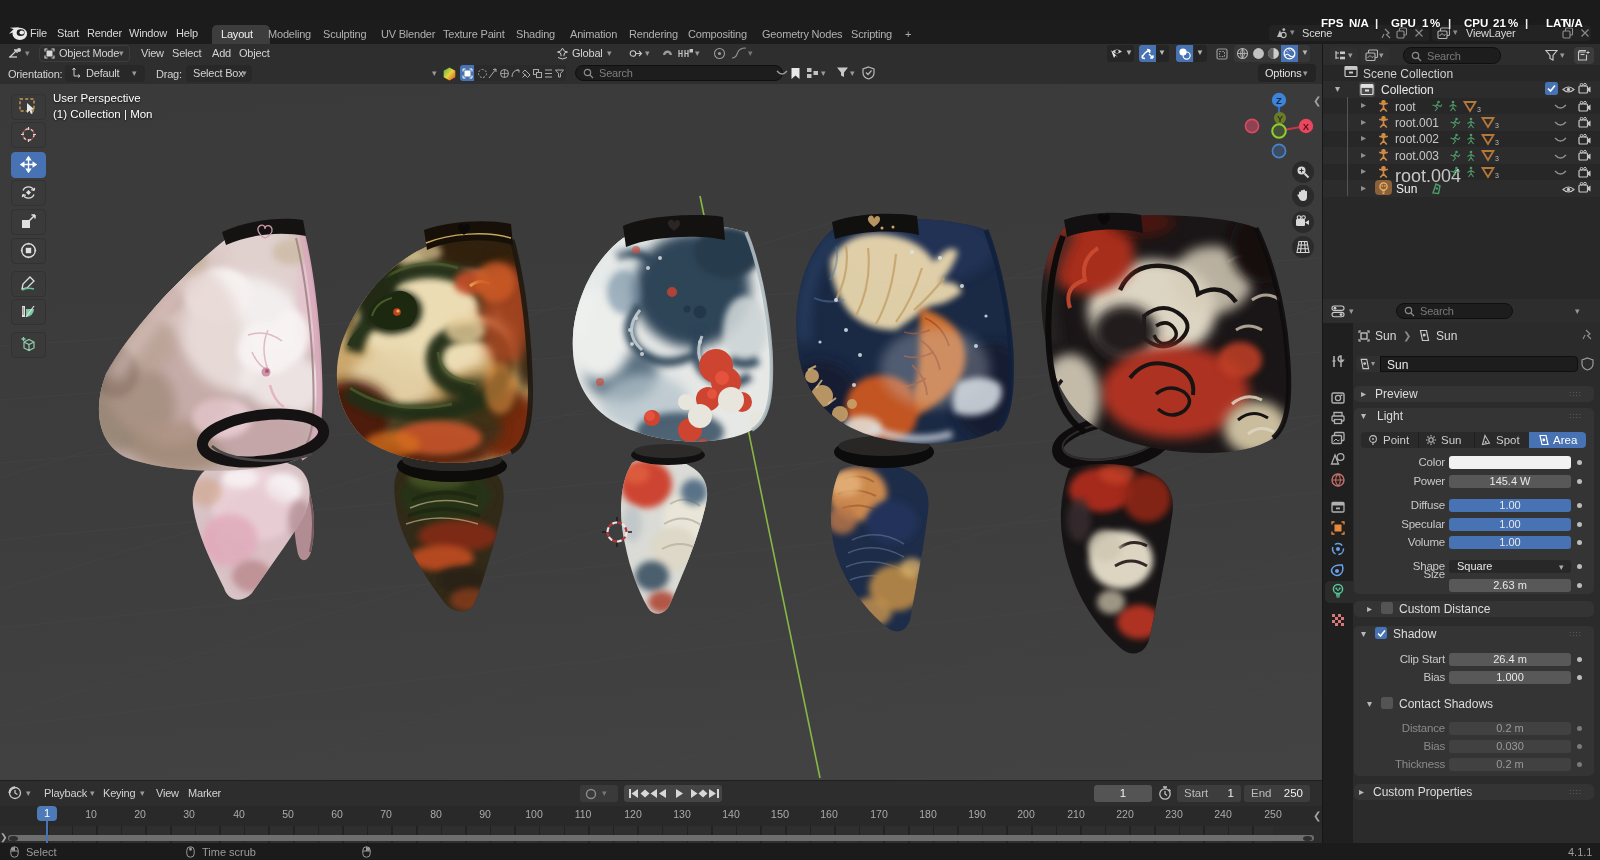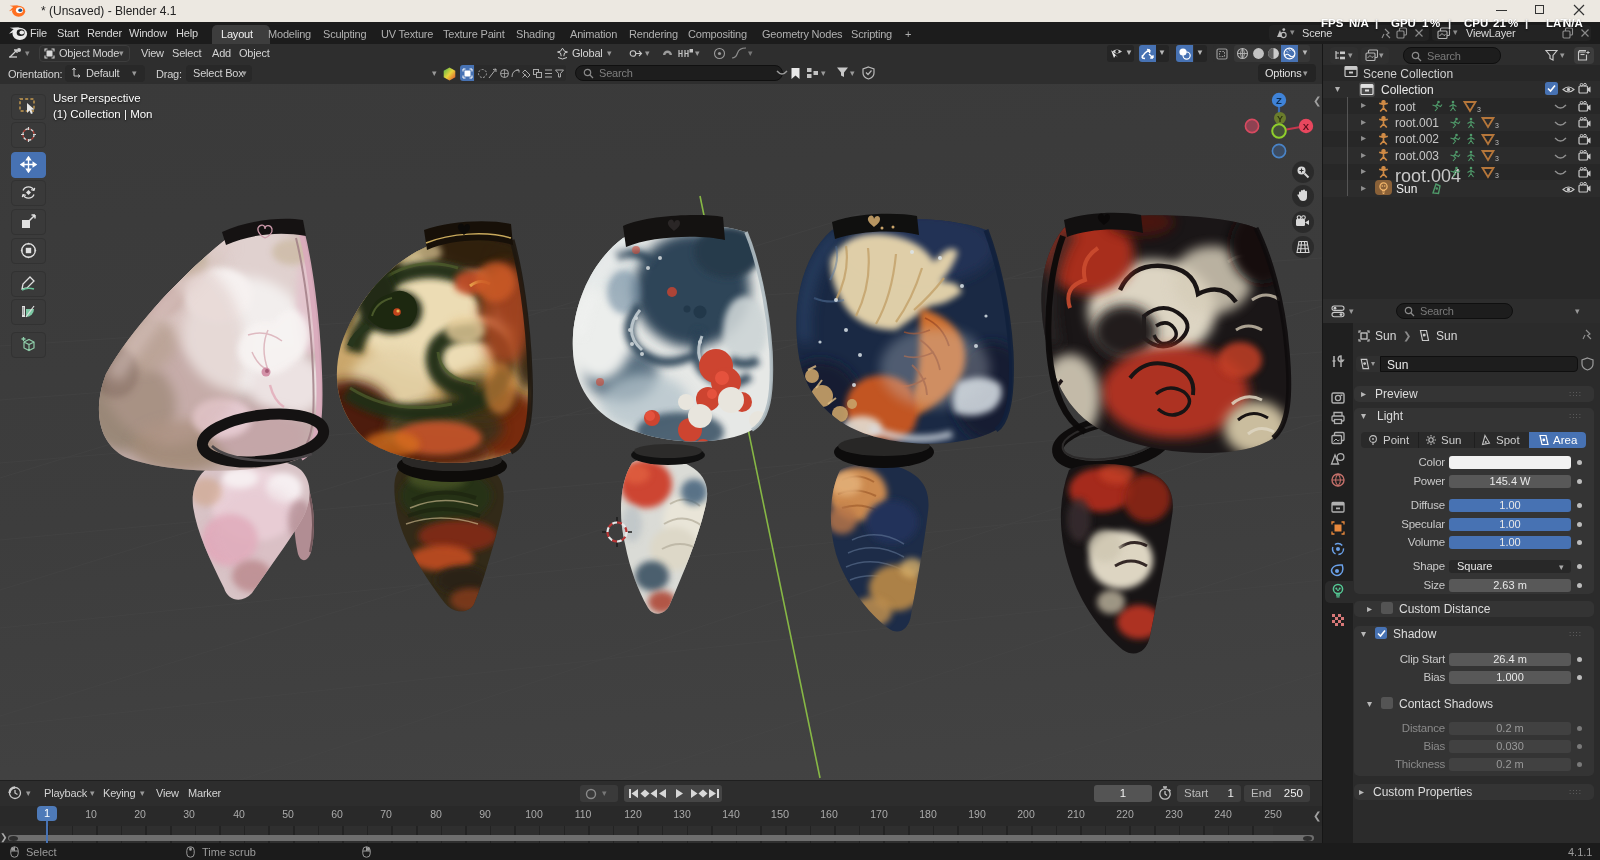--- a/index.html
+++ b/index.html
@@ -40,53 +40,38 @@
 .panel { position:absolute; left:31px; width:240px; background:#343434; border-radius:5px; }
 .plabel { position:absolute; font-size:11.5px; color:#c8c8c8; text-align:right; letter-spacing:-0.2px; }
 .pfield { position:absolute; height:13px; border-radius:3px; font-size:11px; text-align:center; color:#e8e8e8; line-height:13px; }
 .slider { background:#4772b3; }
 .nfield { background:#585858; }
 .dot { position:absolute; width:5px; height:5px; border-radius:50%; background:#bdbdbd; }
 </style>
 </head>
 <body>
 <div id="root">
-  <div id="titlebar" class="abs">
-    <svg class="abs" style="left:9px;top:3px" width="17" height="15" viewBox="0 0 22 18">
-      <ellipse cx="12.5" cy="10" rx="8.5" ry="7" fill="#ff7021"></ellipse>
-      <ellipse cx="13.5" cy="8.6" rx="4.6" ry="3.8" fill="#fff"></ellipse>
-      <ellipse cx="14.6" cy="8.6" rx="2.6" ry="2.3" fill="#265787"></ellipse>
-      <path d="M1,3 L12,2.2 L8,5.5 Z" fill="#ff7021"></path>
-      <path d="M0,10 L7,3 L9,7 Z" fill="#ff7021"></path>
-    </svg>
-    <div class="title">* (Unsaved) - Blender 4.1</div>
-    <div class="abs" style="left:1496px;top:10px;width:11px;height:1px;background:#333"></div>
-    <div class="abs" style="left:1535px;top:5px;width:9px;height:9px;border:1px solid #333"></div>
-    <svg class="abs" style="left:1573px;top:4px" width="12" height="12" viewBox="0 0 12 12">
-        <path d="M1,1 L11,11 M11,1 L1,11" stroke="#333" stroke-width="1.2"></path>
-      </svg>
-  </div>
   <div id="topbar" class="abs">
     <svg class="abs" style="left:9px;top:3px" width="19" height="16" viewBox="0 0 22 18">
       <ellipse cx="12.5" cy="10" rx="8.5" ry="7" fill="#eaeaea"></ellipse>
       <ellipse cx="13.5" cy="8.6" rx="4.6" ry="3.8" fill="#1c1c1c"></ellipse>
       <ellipse cx="14.8" cy="8.4" rx="2.7" ry="2.4" fill="#eaeaea"></ellipse>
       <path d="M1,3 L12,2.2 L8,5.5 Z" fill="#eaeaea"></path>
       <path d="M0,10 L7,3 L9,7 Z" fill="#eaeaea"></path>
     </svg>
     <div class="menuitem" style="left:30px">File</div>
     <div class="menuitem" style="left:57px">Start</div>
     <div class="menuitem" style="left:87px">Render</div>
     <div class="menuitem" style="left:129px">Window</div>
     <div class="menuitem" style="left:176px">Help</div>
     <div class="wtabbg" style="left:212px;width:58px"></div>
       <div class="wtab active" style="left:221px">Layout</div>
     <div class="wtab" style="left:268px">Modeling</div>
     <div class="wtab" style="left:323px">Sculpting</div>
-    <div class="wtab" style="left:381px">UV Texture</div>
+    <div class="wtab" style="left:381px">UV Blender</div>
     <div class="wtab" style="left:443px">Texture Paint</div>
     <div class="wtab" style="left:516px">Shading</div>
     <div class="wtab" style="left:570px">Animation</div>
     <div class="wtab" style="left:629px">Rendering</div>
     <div class="wtab" style="left:688px">Compositing</div>
     <div class="wtab" style="left:762px">Geometry Nodes</div>
     <div class="wtab" style="left:851px">Scripting</div>
     <div class="wtab" style="left:905px">+</div>
 
     <div class="abs" style="left:1269px;top:3px;width:160px;height:16px;background:#232323;border-radius:4px"></div>
@@ -1274,21 +1259,21 @@
         <div class="plabel" style="left:0;top:219px;width:122px;color:#c8c8c8">Specular</div>
         <div class="pfield slider" style="left:126px;top:219px;width:122px">1.00</div>
         <div class="dot" style="left:254px;top:223px"></div>
         <div class="plabel" style="left:0;top:237px;width:122px;color:#c8c8c8">Volume</div>
         <div class="pfield slider" style="left:126px;top:237px;width:122px">1.00</div>
         <div class="dot" style="left:254px;top:241px"></div>
         <div class="plabel" style="left:0;top:261px;width:122px;color:#c8c8c8">Shape</div>
         <div class="pfield" style="left:126px;top:261px;width:122px;background:#282828;text-align:left;padding-left:8px">Square</div>
         <div class="abs" style="left:236px;top:263px;color:#aaa;font-size:9px">▾</div>
         <div class="dot" style="left:254px;top:265px"></div>
-        <div class="plabel" style="left:0;top:280px;width:122px;color:#c8c8c8">Size</div>
+        <div class="plabel" style="left:0;top:269px;width:122px;color:#c8c8c8">Size</div>
         <div class="pfield nfield" style="left:126px;top:280px;width:122px">2.63 m</div>
         <div class="dot" style="left:254px;top:284px"></div>
         <div class="panel" style="top:302px;height:16px"></div>
         <div class="abs" style="left:44px;top:304px;color:#b8b8b8;font-size:10px">▸</div>
         <div class="abs" style="left:58px;top:303px;width:12px;height:12px;background:#545454;border-radius:2.5px"></div>
         <div class="abs" style="left:76px;top:303px;font-size:12px;color:#dcdcdc">Custom Distance</div>
         <div class="panel" style="top:327px;height:150px"></div>
         <div class="abs" style="left:38px;top:329px;color:#b8b8b8;font-size:10px">▾</div>
         <div class="abs" style="left:52px;top:328px;width:12px;height:12px;background:#4772b3;border-radius:2.5px"></div>
         <svg class="abs" style="left:54px;top:330px" width="9" height="9" viewBox="0 0 9 9">

